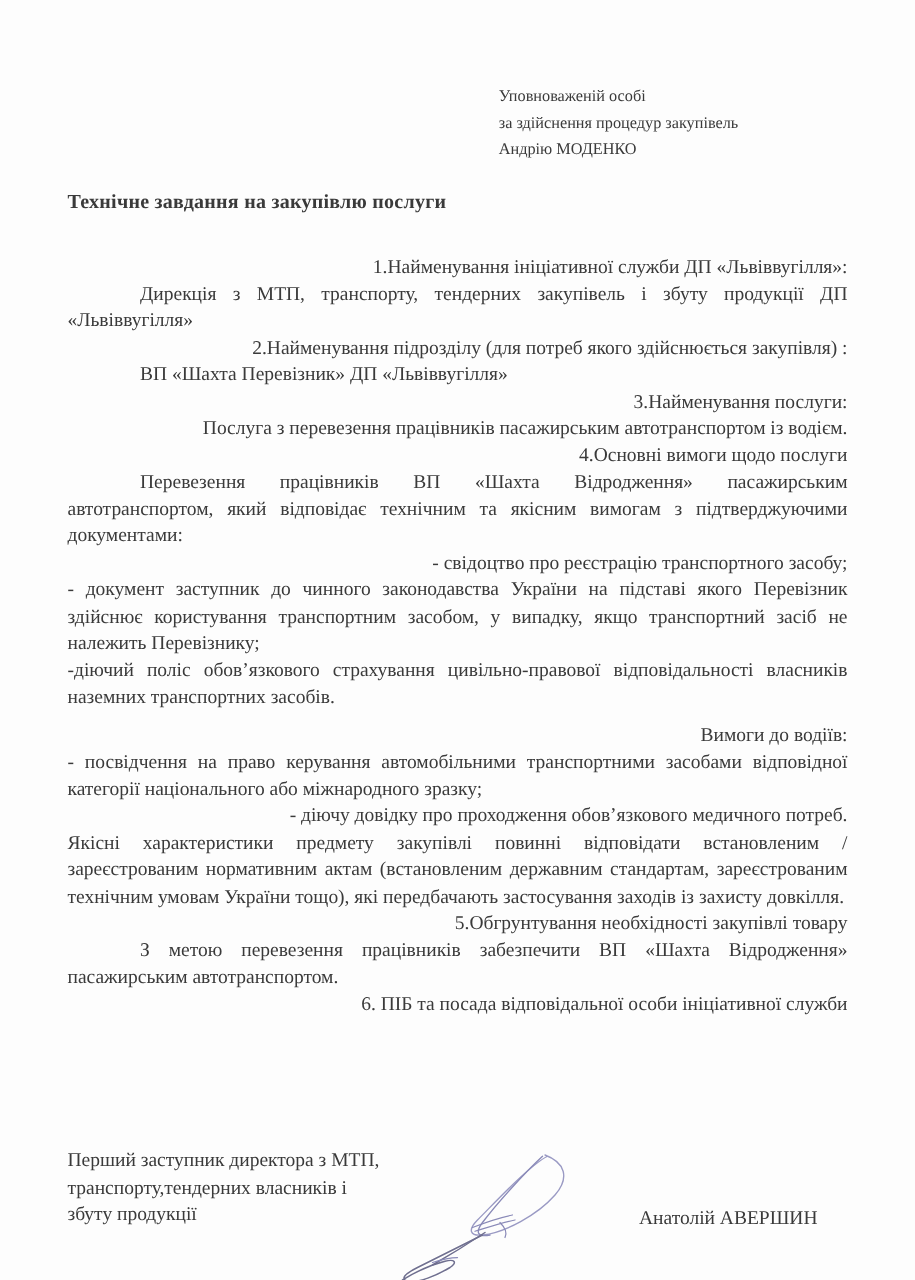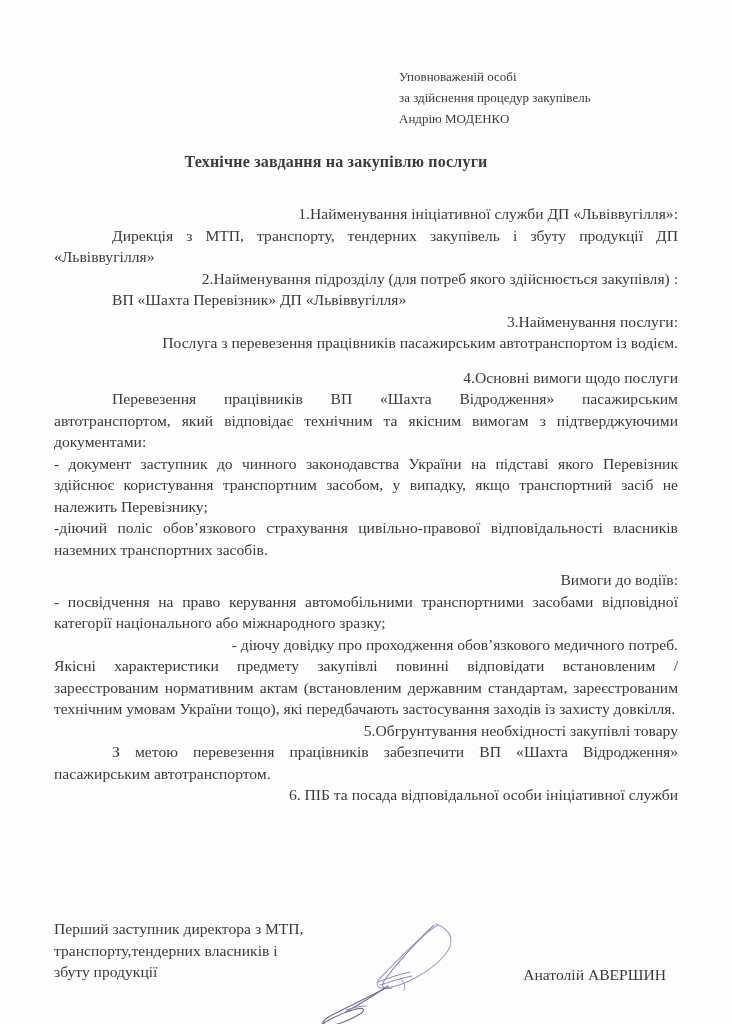--- a/index.html
+++ b/index.html
@@ -29,21 +29,21 @@
     margin-top: 66px;
     padding-left: 345px;
     font-size: 13px;
     line-height: 21px;
   }
   .addressee div { white-space: nowrap; }
 
   
   .doc-title {
     margin-top: 24px;
-    text-align: center;
+    text-align: left;
     font-weight: bold;
     font-size: 16px;
     letter-spacing: 0.2px;
     padding-right: 60px;
   }
 
   
   .body-block {
     margin-top: 32px;
     font-size: 15.6px;
@@ -51,38 +51,38 @@
   }
   .p {
     margin: 0;
     text-align: justify;
     text-justify: inter-word;
   }
   .p.flat { text-align: right; }
   .indent { text-indent: 58px; }
   .indent-sm { text-indent: 46px; }
   .gap-sm { margin-top: 9px; }
-  .gap-md { margin-top: 13px; }
+  .gap-md { }
 
   
   .sign-area {
     position: absolute;
     left: 54px;
     right: 54px;
     top: 852px;
     height: 120px;
   }
   .sign-role {
     font-size: 15.6px;
     line-height: 21.5px;
     width: 330px;
   }
   .sign-name {
     position: absolute;
-    right: 12px;
+    right: 24px;
     top: 48px;
     font-size: 15.6px;
     white-space: nowrap;
   }
   .sign-mark {
     position: absolute;
     left: 262px;
     top: -2px;
     width: 180px;
     height: 118px;
@@ -109,20 +109,21 @@
 
     <p class="p flat">2.Найменування  підрозділу  (для потреб якого здійснюється закупівля) :</p>
     <p class="p indent">ВП «Шахта Перевізник» ДП «Львіввугілля»</p>
 
     <p class="p flat">3.Найменування  послуги:</p>
     <p class="p flat">Послуга з перевезення працівників пасажирським автотранспортом із водієм.</p>
 
     <p class="p flat gap-md">4.Основні вимоги щодо послуги</p>
     <p class="p indent">Перевезення працівників ВП «Шахта Відродження» пасажирським автотранспортом, який відповідає технічним та якісним вимогам з підтверджуючими документами:</p>
 
+    <p class="p flat">- свідоцтво про реєстрацію транспортного засобу;</p>
     <p class="p">- документ заступник до чинного законодавства України на підставі якого Перевізник здійснює користування транспортним засобом, у випадку, якщо транспортний засіб не належить Перевізнику;</p>
     <p class="p">-діючий поліс обов’язкового страхування цивільно-правової відповідальності власників наземних транспортних засобів.</p>
 
     <p class="p flat gap-sm indent-sm">Вимоги до водіїв:</p>
     <p class="p">- посвідчення на право керування автомобільними транспортними засобами відповідної категорії національного або міжнародного зразку;</p>
     <p class="p flat">- діючу довідку про проходження обов’язкового медичного потреб.</p>
 
     <p class="p">Якісні характеристики предмету закупівлі повинні відповідати встановленим /зареєстрованим нормативним актам (встановленим державним стандартам, зареєстрованим технічним умовам України тощо), які передбачають застосування заходів із захисту довкілля.</p>
 
     <p class="p flat">5.Обгрунтування необхідності закупівлі товару</p>

